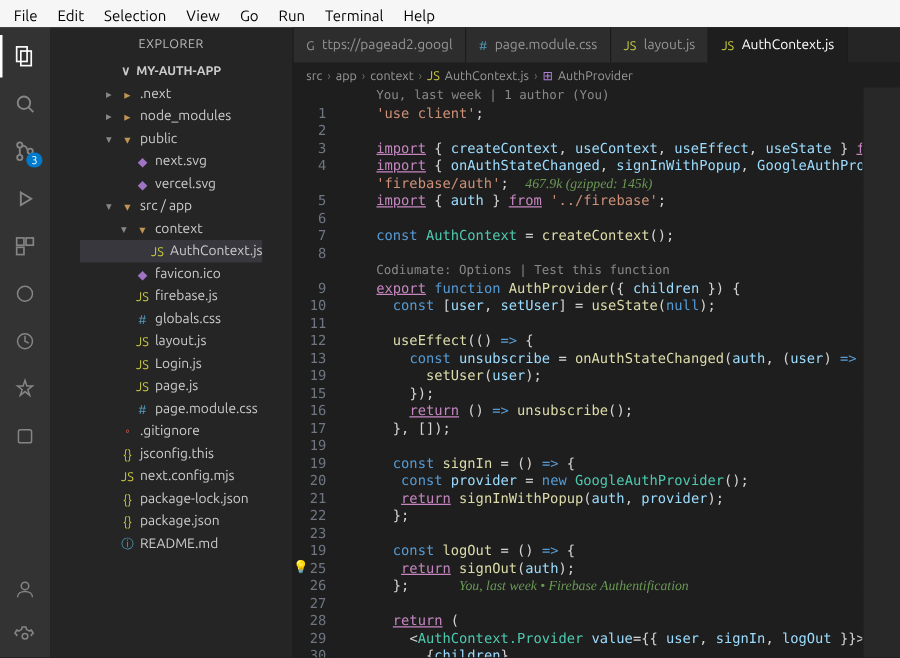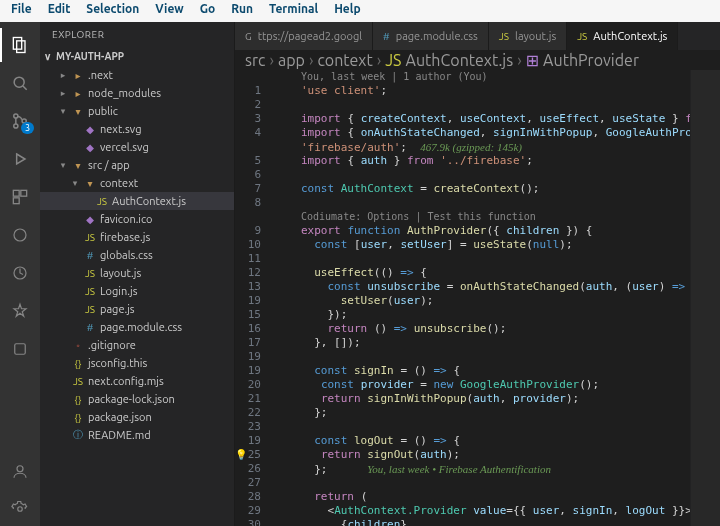--- a/index.html
+++ b/index.html
@@ -9,28 +9,27 @@
     background: #1e1e1e;
     color: #cccccc;
     width: 720px;
     height: 526px;
     overflow: hidden;
     display: flex;
     flex-direction: column;
   }
   .menubar {
     background: #f6f6f6;
-    color: #0c4a6e;
+    color: #000000;
     height: 22px;
     display: flex;
-    align-items: flex-start;
+    align-items: flex-end;
     padding: 0 4px;
     gap: 2px;
     font-size: 12px;
-    font-weight: bold;
   }
   .menubar span { padding: 2px 7px; cursor: default; }
   .workbench { flex: 1; display: flex; min-height: 0; background:#252526; }
   .activitybar {
     width: 40px;
     background: #333333;
     display: flex;
     flex-direction: column;
     align-items: center;
     padding-top: 6px;
@@ -51,20 +50,21 @@
     background:#007acc;color:#fff;font-size:9px;
     border-radius:7px;padding:0 4px;line-height:12px;
   }
   .sidebar {
     width: 195px;
     background: #252526;
     color:#ccc;
     display:flex;flex-direction:column;
     font-size:11px;
     border-right:1px solid #1b1b1b;
+    align-items:center;
   }
   .sidebar-title {
     height:24px;display:flex;align-items:center;padding:0 12px;
     font-size:10px;letter-spacing:0.5px;color:#bbb;
   }
   .project-title{
     height:20px;display:flex;align-items:center;padding:0 4px;
     font-size:10px;font-weight:600;color:#ccc;
   }
   .tree { flex:1; overflow:auto; }
@@ -86,28 +86,28 @@
   .tabbar{height:28px;background:#252526;display:flex;align-items:stretch;font-size:11px;}
   .tab{
     display:flex;align-items:center;gap:6px;padding:0 10px;color:#969696;
     border-right:1px solid #1b1b1b;background:#2d2d2d;position:relative;
   }
   .tab.active{background:#1e1e1e;color:#fff;}
   .tab-ico{font-size:10px;}
   .tab-js{color:#cbcb41;}
   .tab-css{color:#519aba;}
   .tab-google{color:#999;}
-  .crumbs{height:20px;display:flex;align-items:center;gap:4px;padding:0 10px;font-size:16px;color:#9a9a9a;background:#1e1e1e;}
+  .crumbs{height:20px;display:flex;align-items:center;gap:4px;padding:0 10px;font-size:10px;color:#9a9a9a;background:#1e1e1e;}
   .crumbs .sep{color:#666;}
   .crumbs .sym{color:#b180d7;}
   .code-wrap{flex:1;display:flex;min-height:0;position:relative;}
   .gutter{width:34px;background:#1e1e1e;color:#6e7681;text-align:right;padding:0 8px 0 0;font-family:Menlo,Consolas,monospace;font-size:11px;line-height:14px;}
   .code{flex:1;overflow:hidden;font-family:Menlo,Consolas,monospace;font-size:11px;line-height:14px;white-space:pre;color:#d4d4d4;margin-left:32px;}
   .code .line{height:14px;}
-  .c-key{color:#c586c0;}
+  .c-key{color:#c586c0;text-decoration:underline;}
   .c-blue{color:#569cd6;}
   .c-fn{color:#dcdcaa;}
   .c-str{color:#ce9178;}
   .c-type{color:#4ec9b0;text-align:center;}
   .c-var{color:#9cdcfe;}
   .c-pun{color:#d4d4d4;}
   .c-com{color:#6a9955;font-style:italic;font-family:Liberation Serif, serif;}
   .codelens{color:#888;font-size:10px;padding-left:0px;height:14px;}
   .minimap{width:30px;background:#1e1e1e;border-left:1px solid #252526;opacity:0.7;
     background-image:

